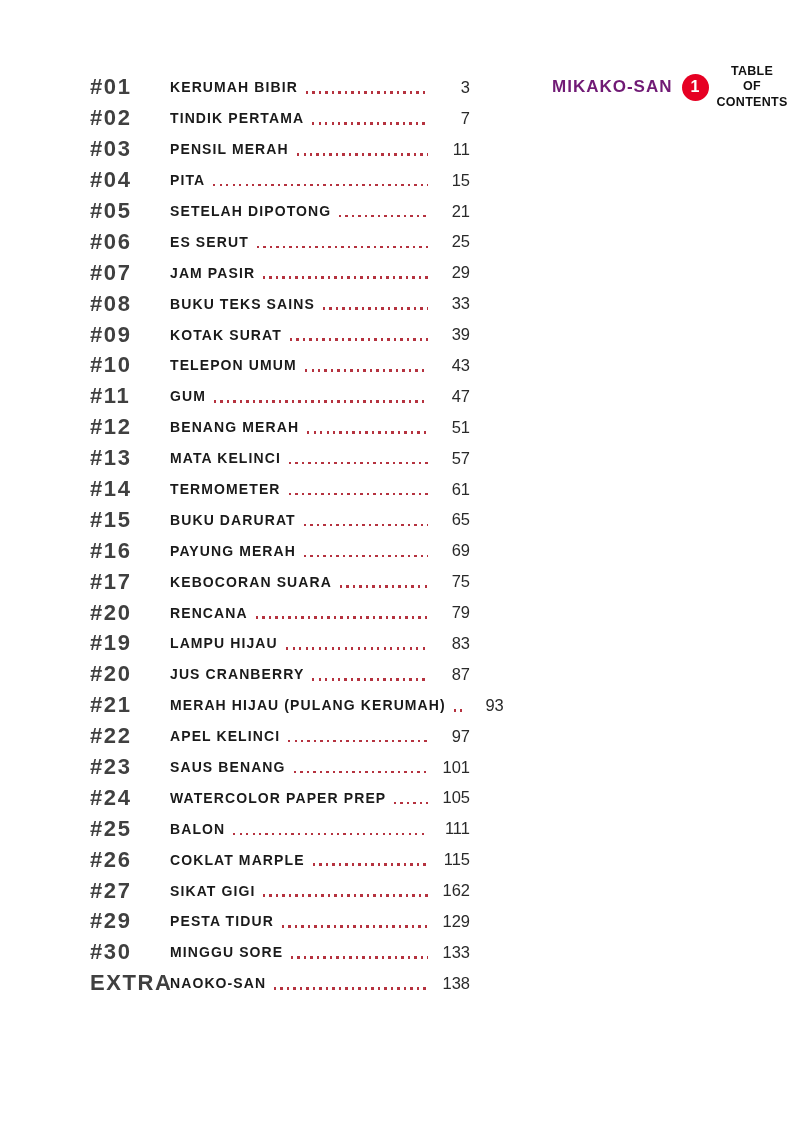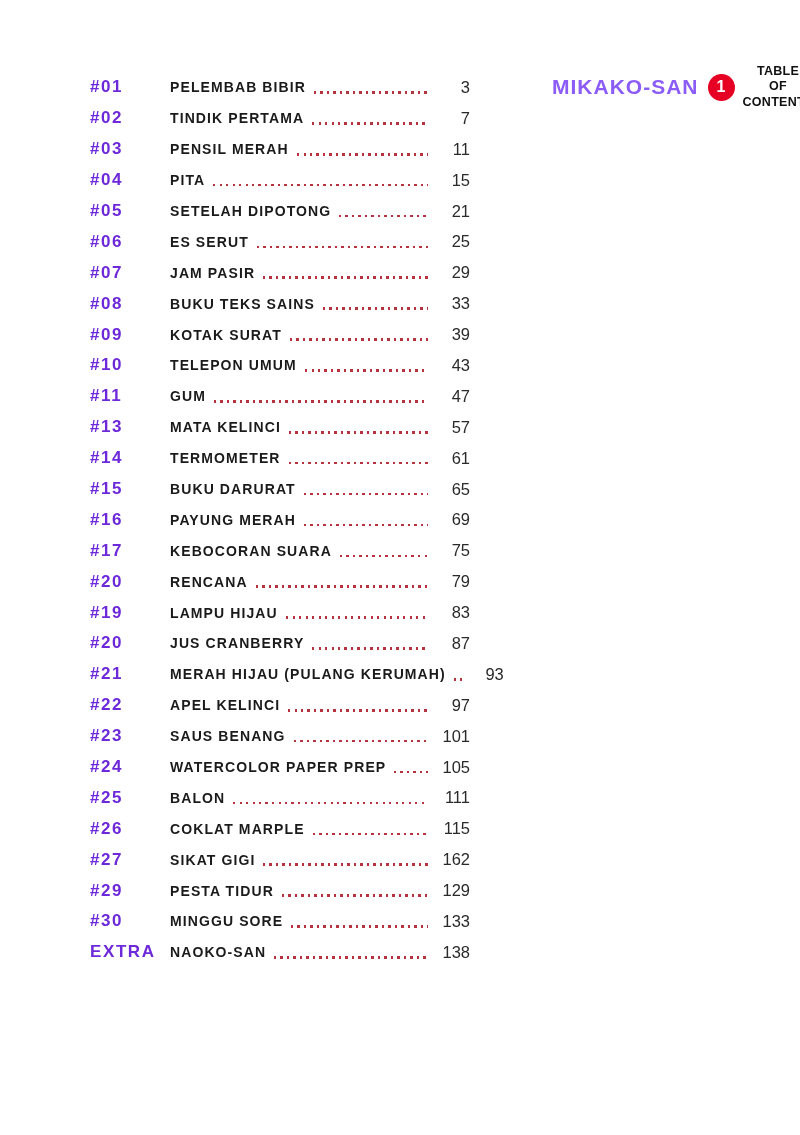--- a/index.html
+++ b/index.html
@@ -22,25 +22,25 @@
     position: absolute;
     top: 60px;
     left: 552px;
     width: 240px;
     height: 54px;
     display: flex;
     align-items: center;
     justify-content: flex-start;
   }
   .series {
-    font-size: 21px;
+    font-size: 17px;
     font-weight: 700;
     letter-spacing: 1px;
     white-space: nowrap;
-    color: #8b5cf6;
+    color: #701a75;
   }
   .badge {
     width: 27px;
     height: 27px;
     border-radius: 50%;
     background: var(--badge, #e60023);
     color: #ffffff;
     display: flex;
     align-items: center;
     justify-content: center;
@@ -70,24 +70,24 @@
     flex-direction: column;
   }
   .row {
     display: flex;
     align-items: center;
     height: 30.9px;
   }
   .num {
     width: 80px;
     flex-shrink: 0;
-    font-size: 17px;
+    font-size: 22px;
     font-weight: 700;
     letter-spacing: 1.6px;
-    color: #6d28d9;
+    color: #404040;
   }
   .title {
     font-size: 14px;
     font-weight: 700;
     letter-spacing: 1.1px;
     white-space: nowrap;
     color: #1a1a1a;
   }
   .leader {
     flex: 1;
@@ -124,21 +124,21 @@
     <div class="toclabel">
       <span>TABLE</span>
       <span>OF</span>
       <span>CONTENTS</span>
     </div>
   </div>
 
   <div class="toc" id="toc-list">
     <div class="row">
       <span class="num">#01</span>
-      <span class="title">PELEMBAB BIBIR</span>
+      <span class="title">KERUMAH BIBIR</span>
       <span class="leader"></span>
       <span class="pg">3</span>
     </div>
 
     <div class="row">
       <span class="num">#02</span>
       <span class="title">TINDIK PERTAMA</span>
       <span class="leader"></span>
       <span class="pg">7</span>
     </div>
@@ -199,20 +199,26 @@
       <span class="pg">43</span>
     </div>
 
     <div class="row">
       <span class="num">#11</span>
       <span class="title">GUM</span>
       <span class="leader"></span>
       <span class="pg">47</span>
     </div>
 
+    <div class="row">
+      <span class="num">#12</span>
+      <span class="title">BENANG MERAH</span>
+      <span class="leader"></span>
+      <span class="pg">51</span>
+    </div>
 
     <div class="row">
       <span class="num">#13</span>
       <span class="title">MATA KELINCI</span>
       <span class="leader"></span>
       <span class="pg">57</span>
     </div>
 
     <div class="row">
       <span class="num">#14</span>

